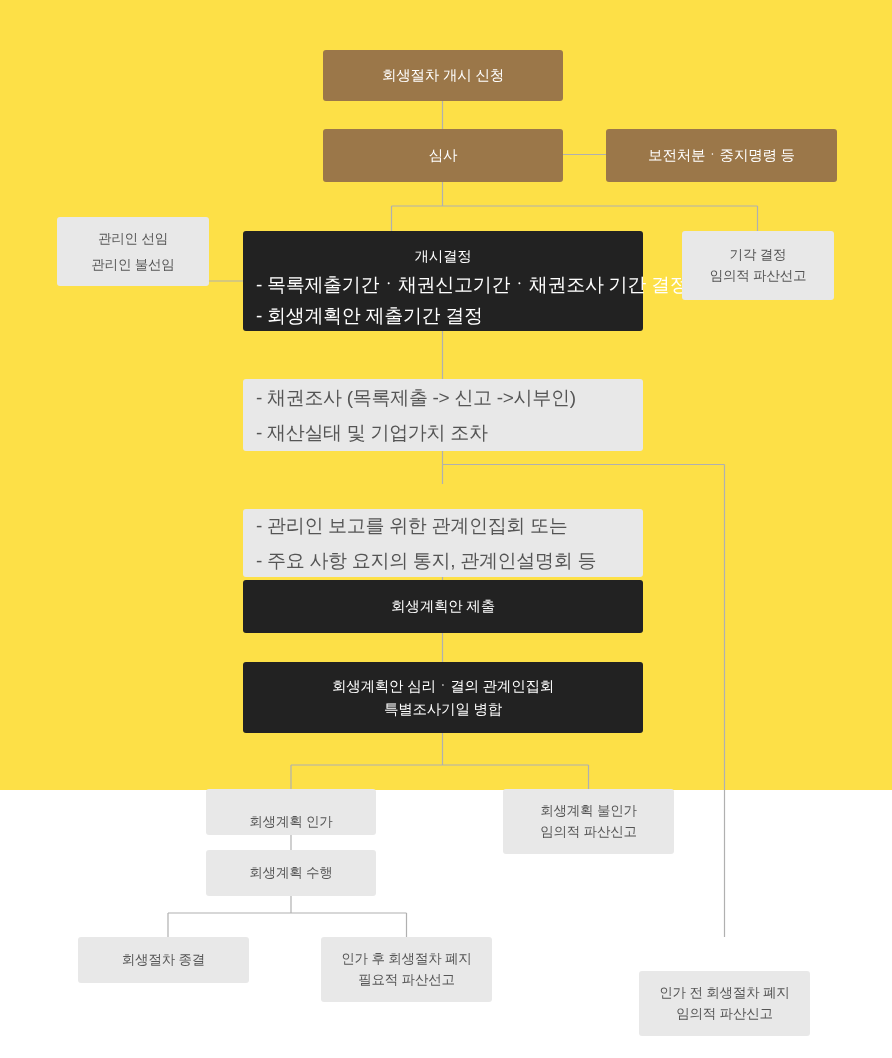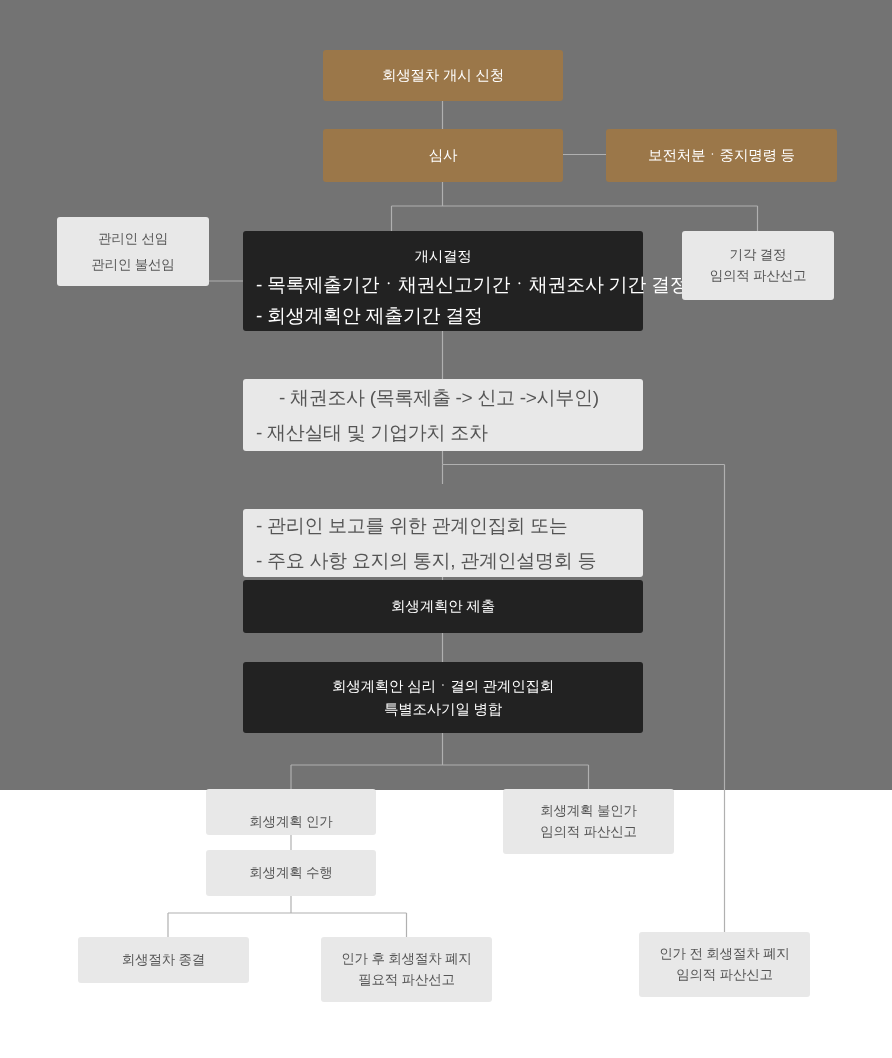--- a/index.html
+++ b/index.html
@@ -10,21 +10,21 @@
   body {
     width: 892px;
     height: 1058px;
     font-family: "Liberation Sans", "DejaVu Sans", sans-serif;
     overflow: hidden;
   }
   #chart {
     position: relative;
     width: 892px;
     height: 790px;
-    background: #737373;
+    background: #fde047;
   }
   .node {
     position: absolute;
     box-sizing: border-box;
     border-radius: 3px;
     display: flex;
     flex-direction: column;
     justify-content: center;
     z-index: 2;
   }
@@ -163,21 +163,21 @@
     <div class="node-detail-block body-line">- 목록제출기간ㆍ채권신고기간ㆍ채권조사 기간 결정</div>
     <div class="node-detail-block body-line">- 회생계획안 제출기간 결정</div>
   </div>
 
   <div class="node center grey" style="left:682px; top:231px; width:152px; height:69px;">
     <div class="title-line" style="line-height:1.55;">기각 결정</div>
     <div class="title-line" style="line-height:1.55;">임의적 파산선고</div>
   </div>
 
   <div class="node left grey" style="left:243px; top:379px; width:400px; height:72px; padding-left:13px;">
-    <div class="body-line" style="line-height:1.85;margin-left:23px;">- 채권조사 (목록제출 -&gt; 신고 -&gt;시부인)</div>
+    <div class="body-line" style="line-height:1.85;">- 채권조사 (목록제출 -&gt; 신고 -&gt;시부인)</div>
     <div class="body-line" style="line-height:1.85;">- 재산실태 및 기업가치 조차</div>
   </div>
 
   <div class="node left grey" style="left:243px; top:484px; width:400px; height:68px; padding-left:13px;margin-top:25px;">
     <div class="body-line" style="line-height:1.85;">- 관리인 보고를 위한 관계인집회 또는</div>
     <div class="body-line" style="line-height:1.85;">- 주요 사항 요지의 통지, 관계인설명회 등</div>
   </div>
 
   <div class="node center dark" style="left:243px; top:580px; width:400px; height:53px;">
     <div class="title-line">회생계획안 제출</div>
@@ -203,18 +203,18 @@
 
   <div class="node center grey" style="left:78px; top:937px; width:171px; height:46px;">
     <div class="title-line">회생절차 종결</div>
   </div>
 
   <div class="node center grey" style="left:321px; top:937px; width:171px; height:65px;">
     <div class="title-line" style="line-height:1.55;">인가 후 회생절차 폐지</div>
     <div class="title-line" style="line-height:1.55;">필요적 파산선고</div>
   </div>
 
-  <div class="node center grey" style="left:639px; top:932px; width:171px; height:65px;">
+  <div class="node center grey" style="left:639px; top:971px; width:171px; height:65px;">
     <div class="title-line" style="line-height:1.55;">인가 전 회생절차 폐지</div>
     <div class="title-line" style="line-height:1.55;">임의적 파산신고</div>
   </div>
 
 </div>
 
 </body></html>

